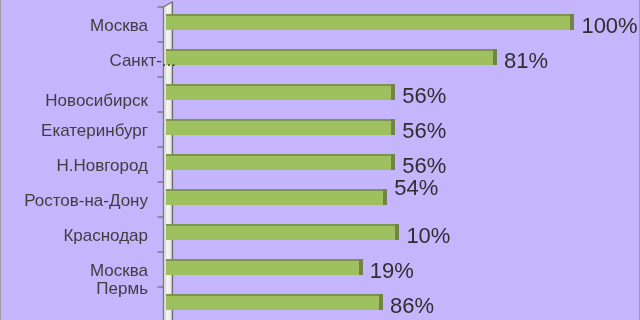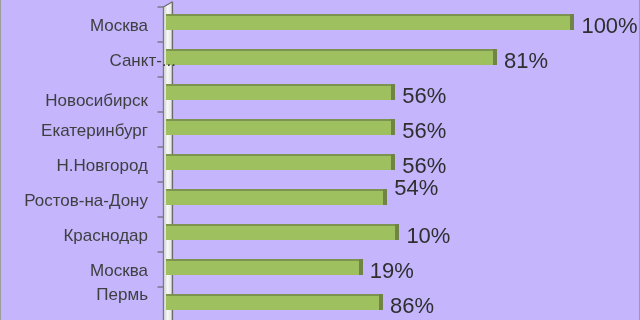--- a/index.html
+++ b/index.html
@@ -105,16 +105,16 @@
         <div class="bar-face" style="top: 2px; background: rgb(159, 192, 94);"></div>
         <div class="bar-cap" style="left: 193.26px; background: rgb(111, 132, 69);"></div>
       </div>
       <div class="cat-label" style="top: 262.2px; right: 492px;">Москва</div>
       <div class="val-label" style="top: 262.2px; left: 369.76px;">19%</div>
       <div class="bar" style="top: 294.2px; left: 165.5px; width: 213.61px; height: 16px;">
         <div class="bar-top" style="background: rgb(125, 148, 80);"></div>
         <div class="bar-face" style="top: 2px; background: rgb(159, 192, 94);"></div>
         <div class="bar-cap" style="left: 213.61px; background: rgb(111, 132, 69);"></div>
       </div>
-      <div class="cat-label" style="top: 286px; right: 492px;">Пермь</div>
+      <div class="cat-label" style="top: 280px; right: 492px;">Пермь</div>
       <div class="val-label" style="top: 297.2px; left: 390.11px;">86%</div>
     </div>
 </div>
 
 </body></html>

